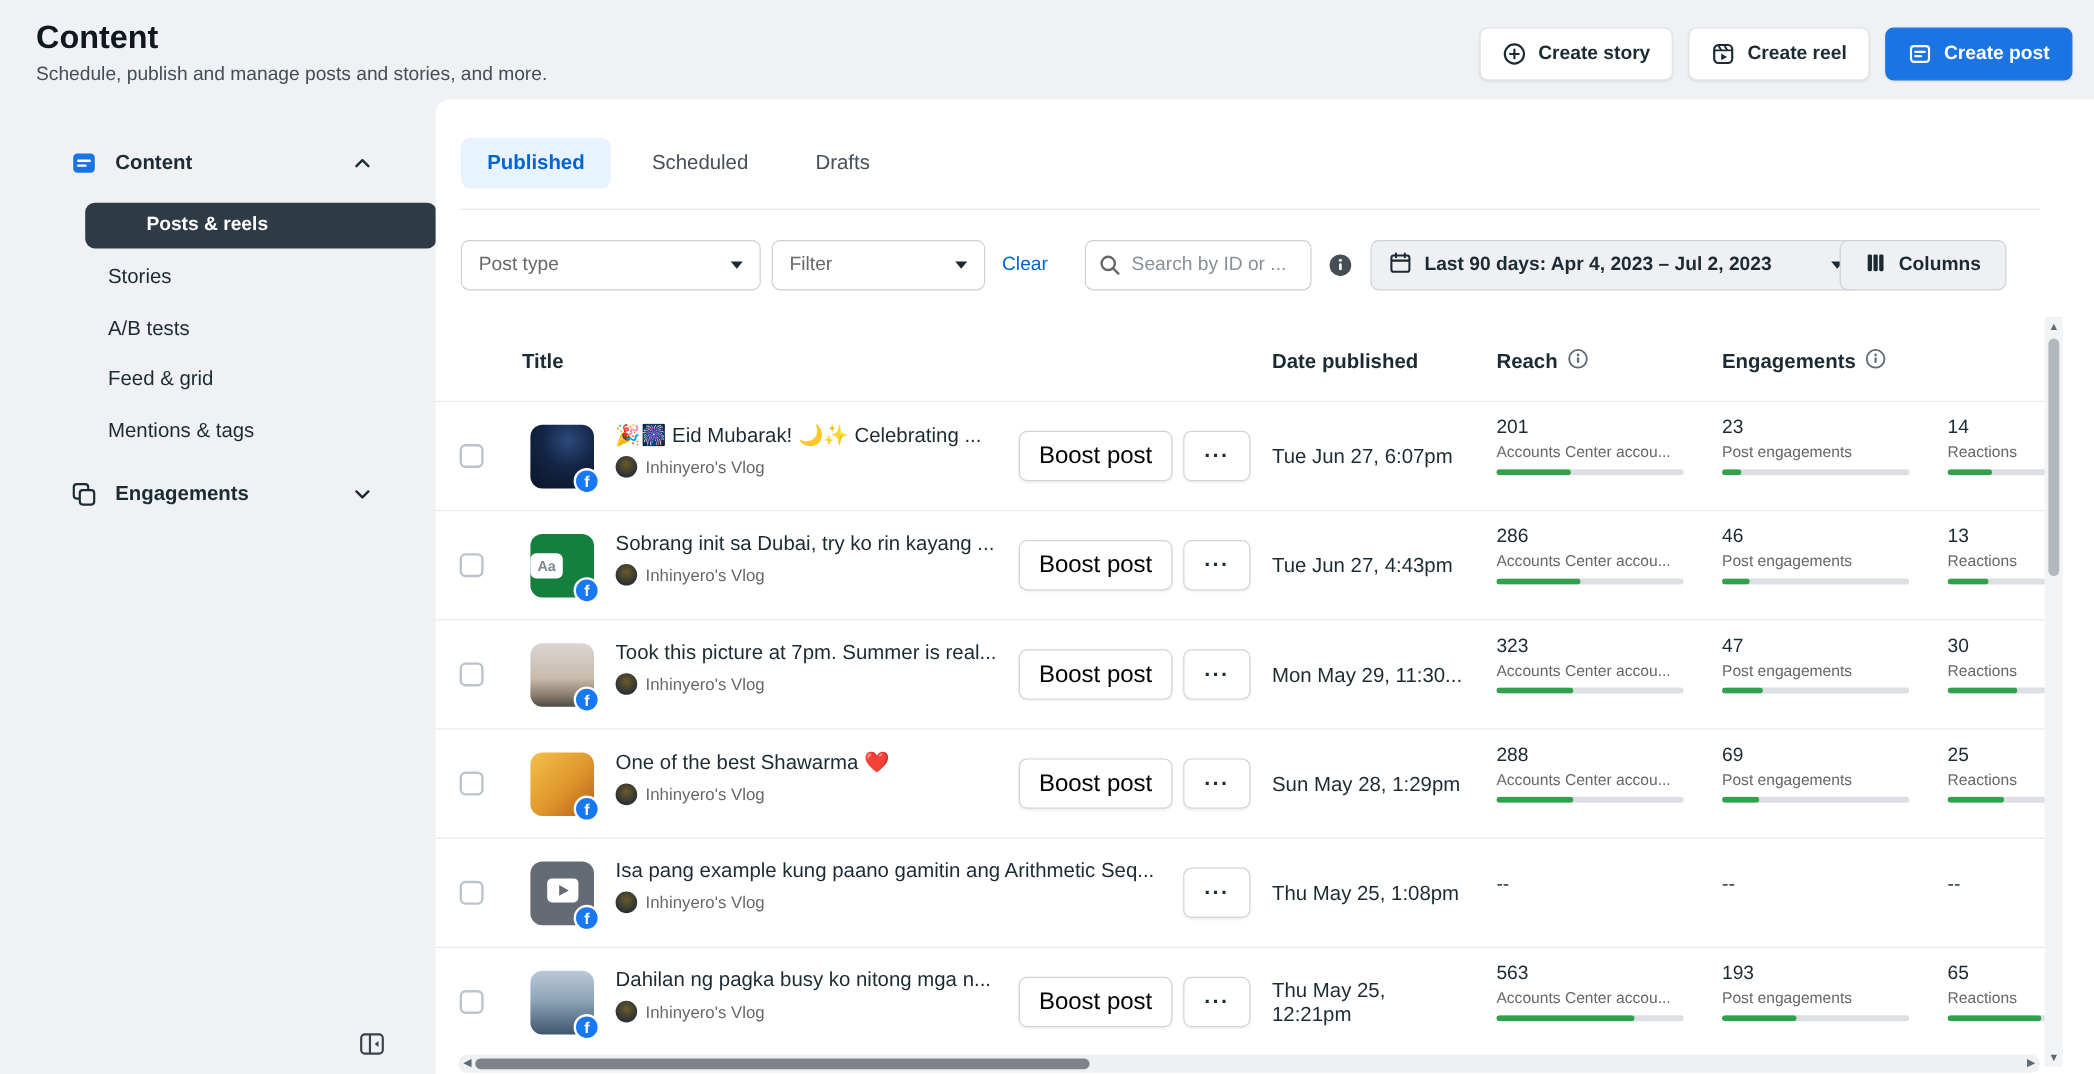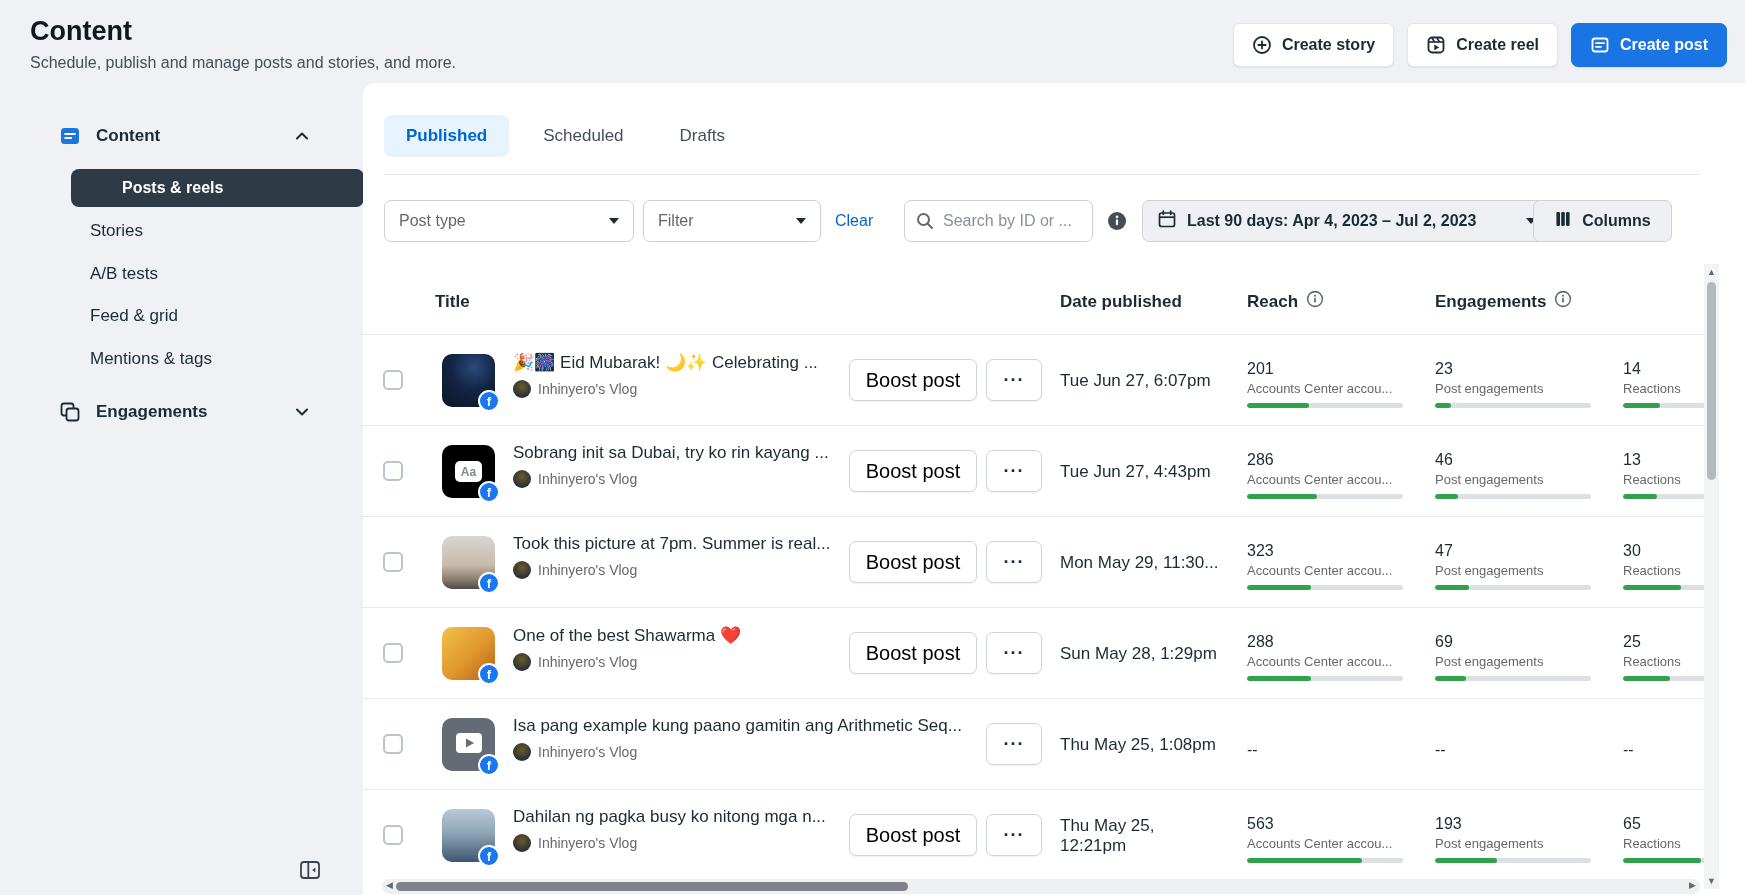--- a/index.html
+++ b/index.html
@@ -91,21 +91,21 @@
   .rows { position:absolute; left:0; top:251px; width:1480px; }
   .row { position:relative; height:91px; border-top:1px solid #e7e9ec; }
   .cell-check { position:absolute; left:20px; top:35px; width:20px; height:20px; border:2px solid #bcc3ca; border-radius:5px; background:#fff; cursor:pointer; }
   .thumb { position:absolute; left:79px; top:19px; width:53px; height:53px; border-radius:10px; }
   .fb-badge {
     position:absolute; right:-5px; bottom:-5px; width:22px; height:22px; border-radius:50%;
     background:#1877f2; border:2.5px solid #fff; color:#fff; font-size:13px; font-weight:700;
     display:flex; align-items:center; justify-content:center;
   }
   .thumb-fireworks { background:radial-gradient(circle at 60% 25%, #2b4a7c 0%, #132443 45%, #0a1528 100%); }
-  .thumb-textpost  { background:#000000; display:flex; align-items:center; justify-content:center; }
+  .thumb-textpost  { background:#15803d; display:flex; align-items:center; justify-content:flex-start; }
   .thumb-textpost .aa { width:27px; height:21px; background:#fff; border-radius:5px; color:#7d8791; font-size:12px; font-weight:700; display:flex; align-items:center; justify-content:center; }
   .thumb-sunset { background:linear-gradient(#dad6d3 0%, #c8bbab 55%, #8a7d6e 82%, #4d4a45 100%); }
   .thumb-food   { background:linear-gradient(135deg, #f3c04a 0%, #df962d 55%, #b55f18 100%); }
   .thumb-video  { background:#646b75; display:flex; align-items:center; justify-content:center; }
   .thumb-city   { background:linear-gradient(#b9c9d9 0%, #8fa5b8 45%, #3f566e 100%); }
   .cell-text { position:absolute; left:150px; top:17px; width:520px; white-space:nowrap; }
   .row-title { font-size:17px; color:#1c2b33; }
   .page-line { display:flex; align-items:center; gap:7px; margin-top:7px; }
   .avatar { width:18px; height:18px; border-radius:50%; background:radial-gradient(circle at 50% 38%, #6b5b2a 0%, #2a3036 70%); }
   .page-name { font-size:14px; color:#65676b; }
@@ -115,21 +115,21 @@
     font-size:20px; font-weight:400; color:#000000; display:flex; align-items:center; justify-content:center; cursor:pointer;
   }
   .more-btn {
     position:absolute; left:623px; top:24px; width:56px; height:42px; border-radius:7px;
     background:#fff; border:1px solid #d0d4d9; box-shadow:0 1px 2px rgba(0,0,0,.06);
     font-size:18px; font-weight:700; letter-spacing:2px; color:#1c2b33;
     display:flex; align-items:center; justify-content:center; cursor:pointer;
   }
   .more-btn span { transform:translateY(-5px); }
   .cell-date { position:absolute; left:697px; top:0; height:91px; width:165px; display:flex; align-items:center; font-size:17px; }
-  .metric { position:absolute; top:13px; width:170px;margin-top:12px; }
+  .metric { position:absolute; top:13px; width:170px; }
   .m-reach { left:884px; } .m-eng { left:1072px; } .m-react { left:1260px; }
   .m-val { font-size:16px; color:#1c2b33; }
   .m-label { font-size:13px; color:#65676b; white-space:nowrap; margin-top:3px; }
   .bar { margin-top:7px; width:156px; height:5px; background:#dcdfe4; border-radius:3px; overflow:hidden; }
   .bar i { display:block; height:100%; background:#31a24c; border-radius:3px; }
   .metric-empty { top:30px; }
 
   
   .info-outline, .info-filled { display:inline-block; }
 

